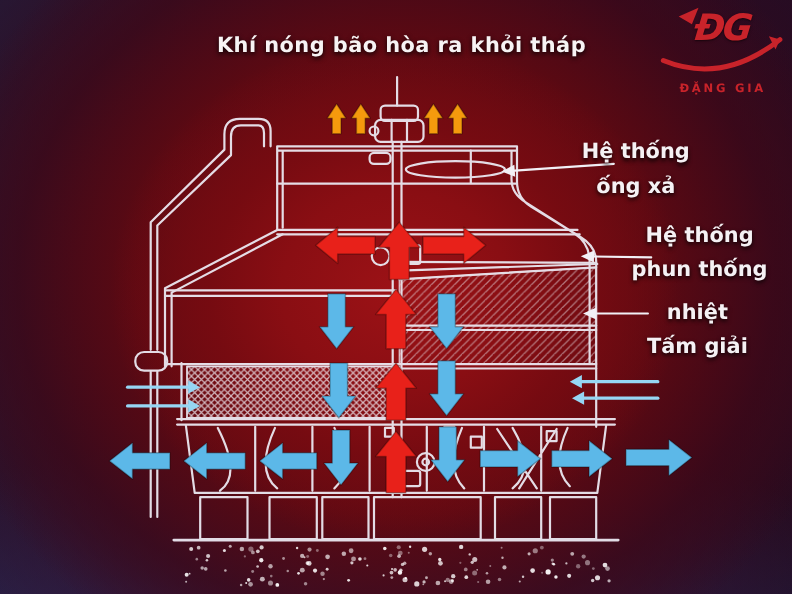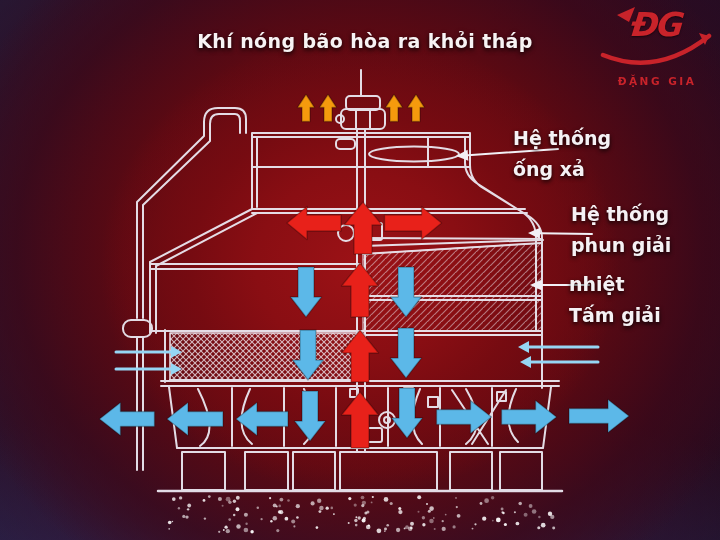--- a/index.html
+++ b/index.html
@@ -13,21 +13,21 @@
       radial-gradient(ellipse 900px 330px at 45% 110%, rgba(45,62,130,.95) 0%, rgba(45,62,130,0) 62%),
       linear-gradient(105deg, #1c2448 0%, #241739 40%, #1c1030 70%, #151128 100%);
   }
   .stage svg{position:absolute;left:0;top:0;}
   .title{
     position:absolute;left:155px;top:30px;width:420px;text-align:center;
     font-size:19px;font-weight:700;color:#f7f3f4;letter-spacing:.4px;
     text-shadow:0 2px 5px rgba(0,0,0,.9);
   }
   .callout{
-    position:absolute;width:130px;text-align:left;color:#f5f1f4;
+    position:absolute;width:130px;text-align:center;color:#f5f1f4;
     font-size:19px;font-weight:700;line-height:31px;
     text-shadow:0 2px 4px rgba(0,0,0,.85);
   }
   #callout-exhaust{left:513px;top:123px;}
   #callout-spray{left:571px;top:199px;}
   #callout-fill{left:569px;top:269px;}
   .logo{position:absolute;left:595px;top:3px;width:124px;height:66px;}
   .logo .dg{
     position:absolute;left:0;top:2px;width:124px;text-align:center;
     font-size:33px;font-weight:800;font-style:italic;color:#c8232a;
@@ -298,21 +298,21 @@
   </svg>
 
   <div class="title">Khí nóng bão hòa ra khỏi tháp</div>
 
   <div class="callout" id="callout-exhaust">
     <div>Hệ thống</div>
     <div>ống xả</div>
   </div>
   <div class="callout" id="callout-spray">
     <div>Hệ thống</div>
-    <div>phun giải</div>
+    <div>phun thống</div>
   </div>
   <div class="callout" id="callout-fill">
     <div>nhiệt</div>
     <div>Tấm giải</div>
   </div>
 
   <div class="logo">
     <svg width="124" height="66" viewBox="0 0 124 66">
       <path d="M8,52 Q62,74 114,33" stroke="#c8232a" stroke-width="4.5" fill="none" stroke-linecap="round"></path>
       <polygon points="114,33 104,30 110,42" fill="#c8232a"></polygon>

